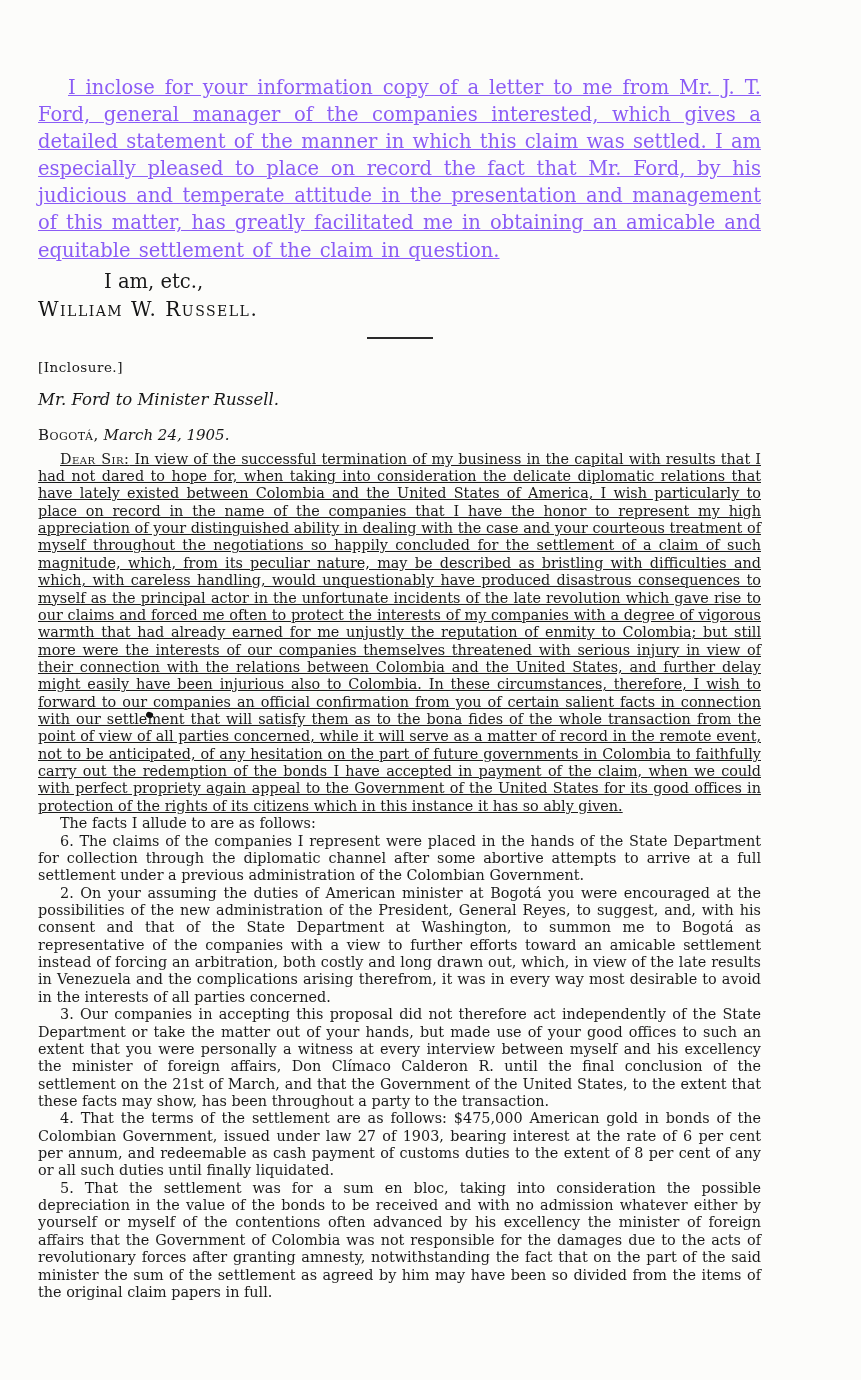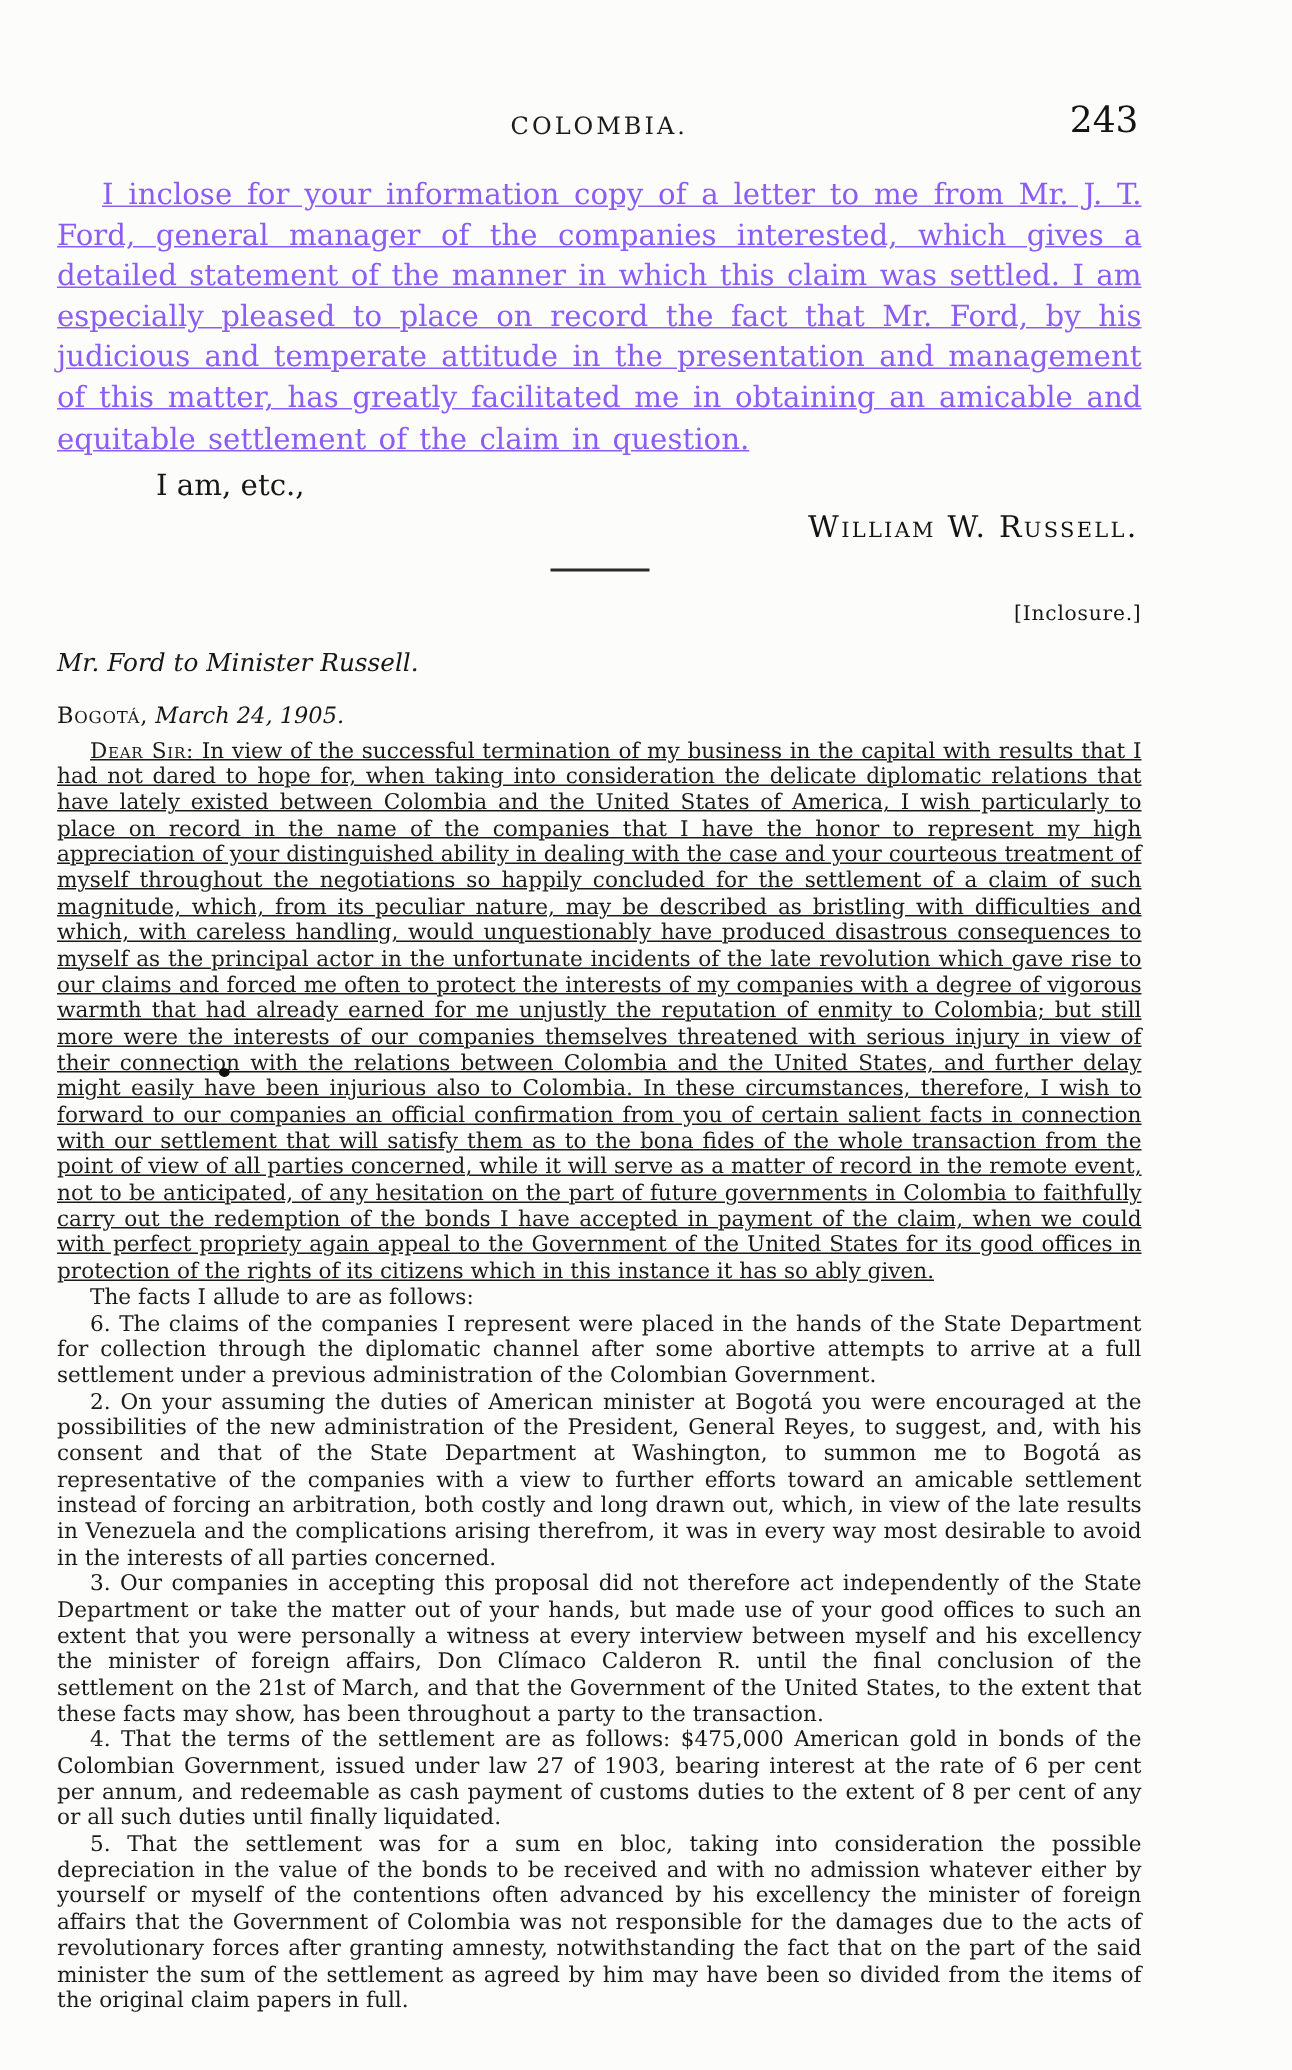--- a/index.html
+++ b/index.html
@@ -53,35 +53,34 @@
     word-spacing: 2px;
     color: #8b5cf6;
     text-decoration: underline;
   }
   .closing {
     margin: 6px 0 0 66px;
     font-size: 19.5px;
   }
   .signature {
     margin: 4px 2px 0 0;
-    text-align: right;
     font-size: 20px;
     font-variant: small-caps;
     letter-spacing: 1.5px;
     color: #141414;
   }
   .rule {
     width: 66px;
     border: 0;
     border-top: 2.5px solid #2a2a2a;
     margin: 16px auto 0 auto;
   }
   .inclosure-label {
     margin: 20px 0 0 0;
-    text-align: right;
+    text-align: left;
     font-size: 13.5px;
     letter-spacing: 0.5px;
   }
   .inclosure-heading {
     margin: 15px 0 0 0;
     text-align: left;
     font-style: italic;
     font-size: 16.5px;
   }
   .dateline {
@@ -122,24 +121,20 @@
     border-radius: 50% 40% 55% 45%;
     transform: rotate(20deg);
   }
 </style>
 </head>
 <body>
 
 <div class="page">
   <div class="textcol">
 
-    <div class="runhead">
-      <div class="title">COLOMBIA.</div>
-      <div class="pagenum">243</div>
-    </div>
 
     <p class="lead">I inclose for your information copy of a letter to me from Mr. J. T. Ford, general manager of the companies interested, which gives a detailed statement of the manner in which this claim was settled. I am especially pleased to place on record the fact that Mr. Ford, by his judicious and temperate attitude in the presentation and management of this matter, has greatly facilitated me in obtaining an amicable and equitable settlement of the claim in question.</p>
 
     <p class="closing">I am, etc.,</p>
 
     <p class="signature">William W. Russell.</p>
 
     <hr class="rule">
 
     <p class="inclosure-label">[Inclosure.]</p>

